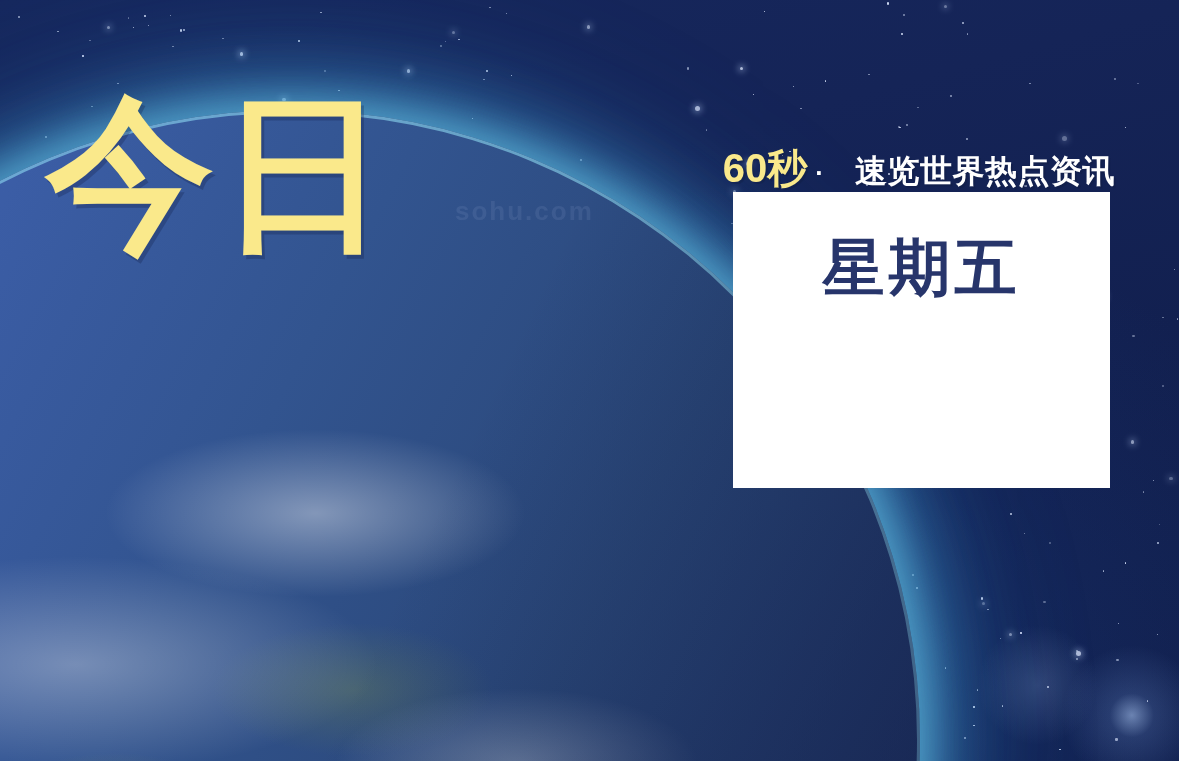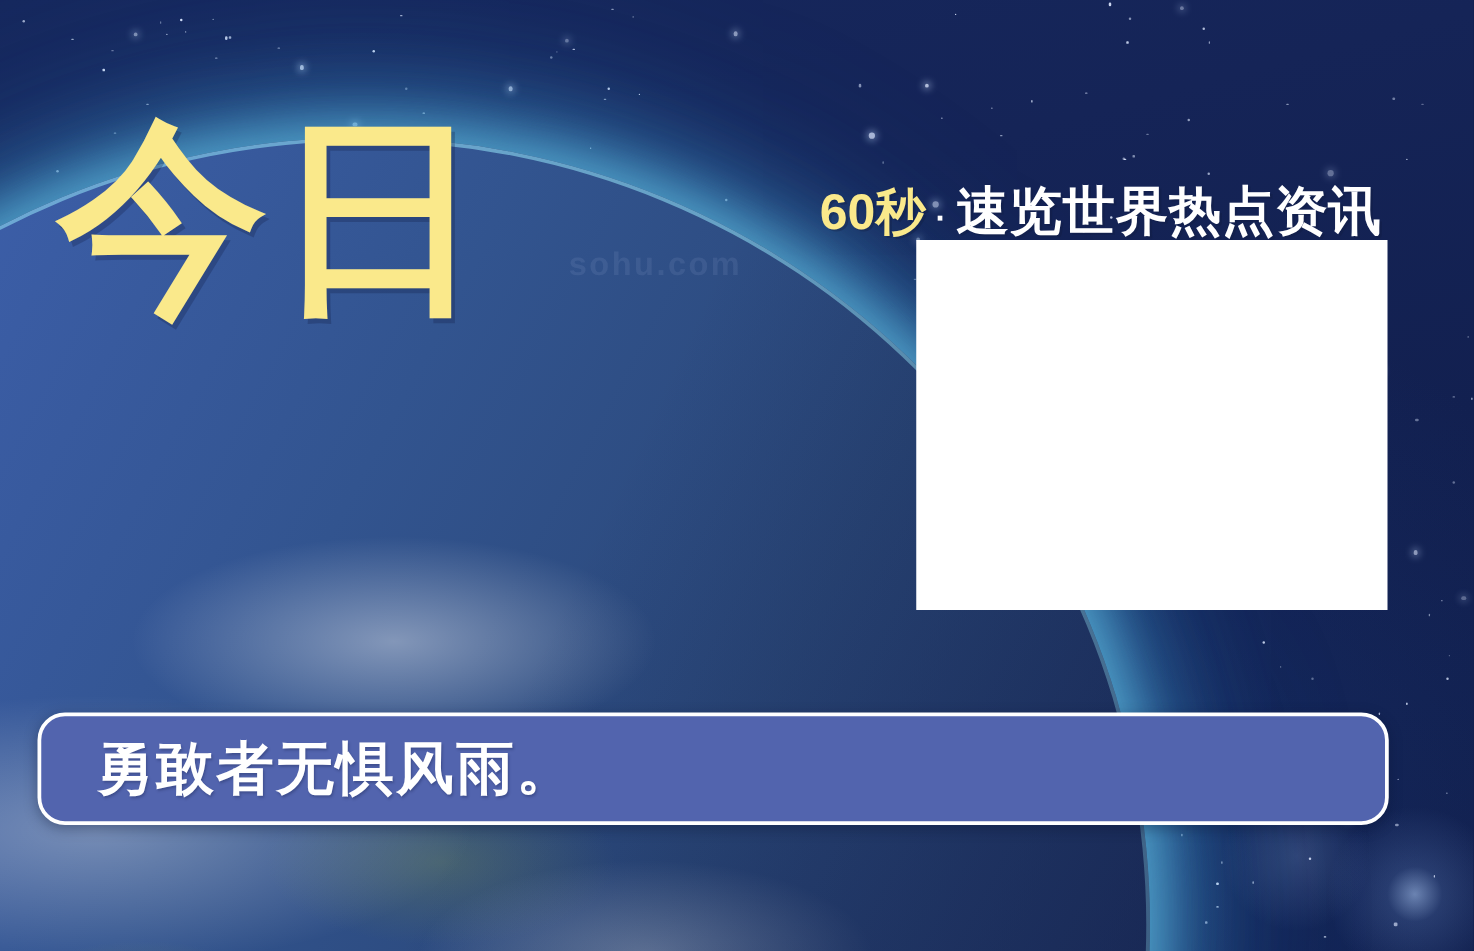--- a/index.html
+++ b/index.html
@@ -157,21 +157,21 @@
     font-weight: 700;
     padding: 6px 16px 7px;
     border-radius: 8px;
     letter-spacing: 0.5px;
     white-space: nowrap;
   }
 
   
   .tagline {
     position: absolute;
-    right: 74px;
+    right: 64px;
     top: 141px;
     white-space: nowrap;
     display: flex;
     align-items: baseline;
     gap: 6px;
     justify-content: flex-end;
   }
   .tagline .secs {
     color: #FAE98B;
     font-size: 40px;
@@ -180,24 +180,25 @@
     text-shadow: 2px 2px 0 rgba(15,25,60,0.30);
   }
   .tagline .dot {
     color: #ffffff;
     font-size: 26px;
     font-weight: 800;
     padding: 0 2px;
   }
   .tagline .desc {
     color: #ffffff;
-    font-size: 42px;
+    font-size: 32px;
     font-weight: 800;
     letter-spacing: 0.5px;
     text-shadow: 2px 2px 0 rgba(15,25,60,0.30);
+    margin-left: 23px;
   }
 
   
   .date-card {
     position: absolute;
     left: 733px;
     top: 192px;
     width: 377px;
     height: 296px;
     background: #ffffff;
@@ -447,19 +448,17 @@
   </div>
 
 
   <div class="tagline">
     <span class="secs">60秒</span>
     <span class="dot">·</span>
     <span class="desc">速览世界热点资讯</span>
   </div>
 
   <div class="date-card">
+    <div class="weekday">星期五</div>
   </div>
 
-  <div class="banner">
-    <div class="banner-text">勇敢者无惧风雨。</div>
-  </div>
 
 </div>
 
 </body></html>

